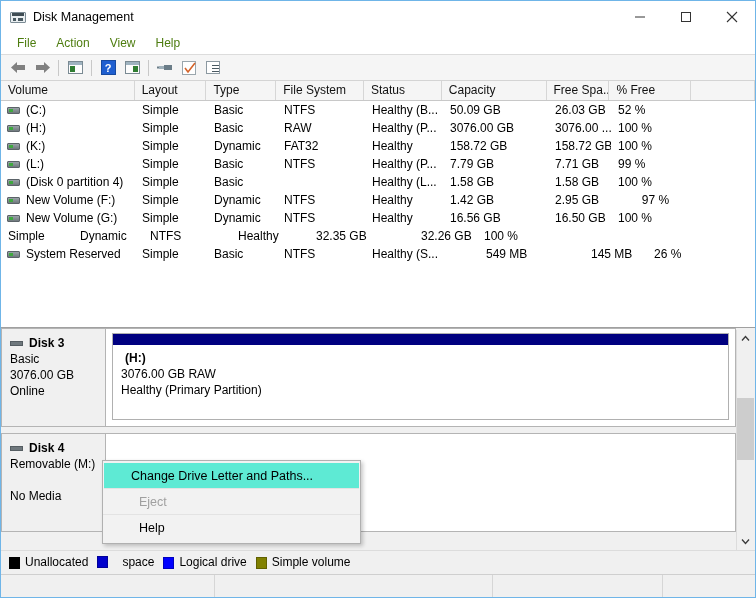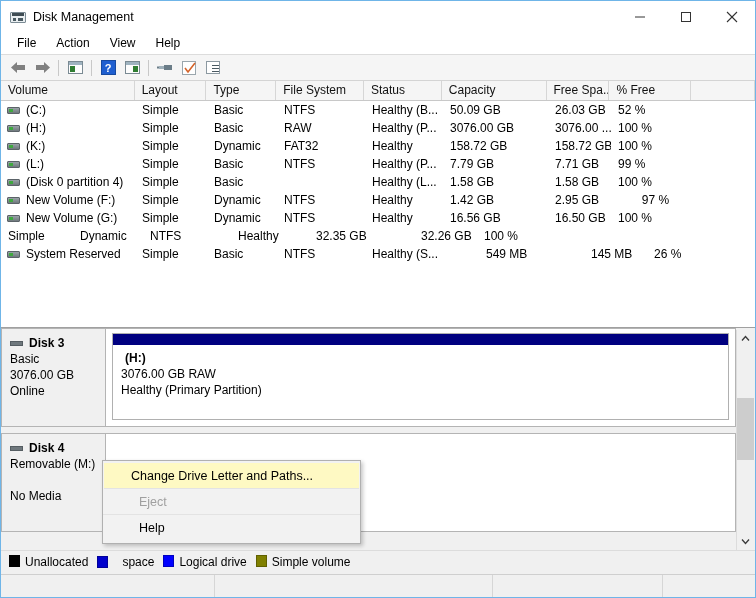--- a/index.html
+++ b/index.html
@@ -72,21 +72,21 @@
   
   .menubar {
     height: 22px; min-height: 22px;
     background: #ffffff;
     display: flex; align-items: center;
     padding-left: 6px;
     border-bottom: 1px solid #dcdcdc;
   }
   .menu-item {
     padding: 2px 10px;
-    font-size: 12px; color: #000000;
+    font-size: 12px; color: #4d7c0f;
   }
   
   .toolbar {
     height: 25px; min-height: 25px;
     background: #f5f5f5;
     display: flex; align-items: center;
     padding-left: 5px;
     border-bottom: 1px solid #d4d4d4;
   }
   .tb-btn {
@@ -274,21 +274,21 @@
   .legend {
     position: absolute; left: 0; right: 0; bottom: 1px;
     height: 22px;
     display: flex; align-items: center;
     padding-left: 8px;
     background: #f0f0f0;
     border-top: 1px solid #dcdcdc;
     font-size: 12px;
     overflow: hidden;
   }
-  .lg-item { display: flex; align-items: flex-start; margin-right: 9px; white-space: nowrap; }
+  .lg-item { display: flex; align-items: flex-end; margin-right: 9px; white-space: nowrap; }
   .lg-sw {
     width: 11px; height: 12px;
     margin-right: 5px;
     border: 1px solid rgba(0,0,0,.25);
     box-sizing: border-box;
   }
   
   .statusbar {
     height: 22px; min-height: 22px;
     background: #f0f0f0;
@@ -311,21 +311,21 @@
     height: 26px;
     display: flex; align-items: center;
     padding-left: 36px;
     font-size: 12.5px;
     color: #000;
     border-bottom: 1px solid #e3e3e3;
     box-sizing: border-box;
   }
   .ctx-item:last-child { border-bottom: none; }
   .ctx-item.highlight {
-    background: #fef9c3;
+    background: #5eead4;
     margin: 0 1px;
     padding-left: 27px;
   }
   .ctx-item.disabled { color: #a0a0a0; }
 </style>
 </head>
 <body>
 
 <div class="window">
 

